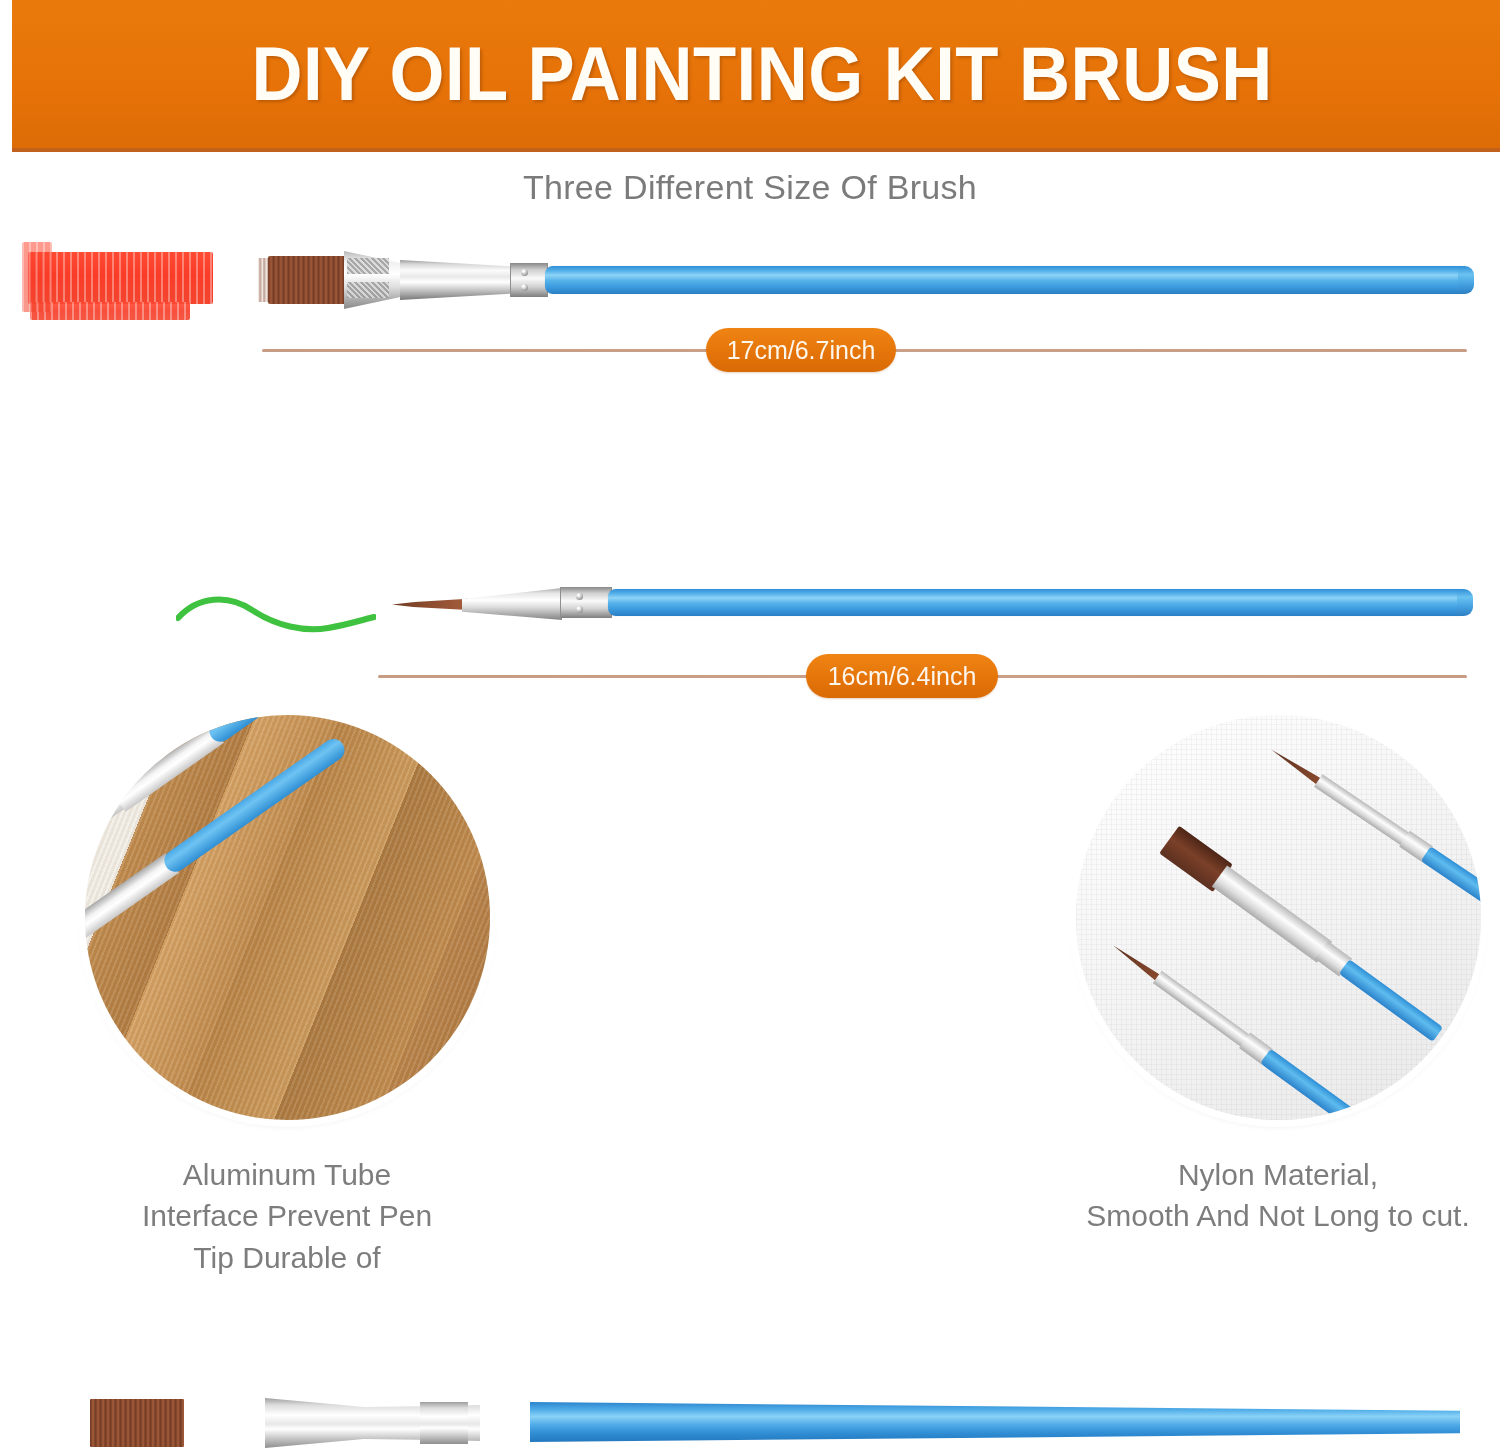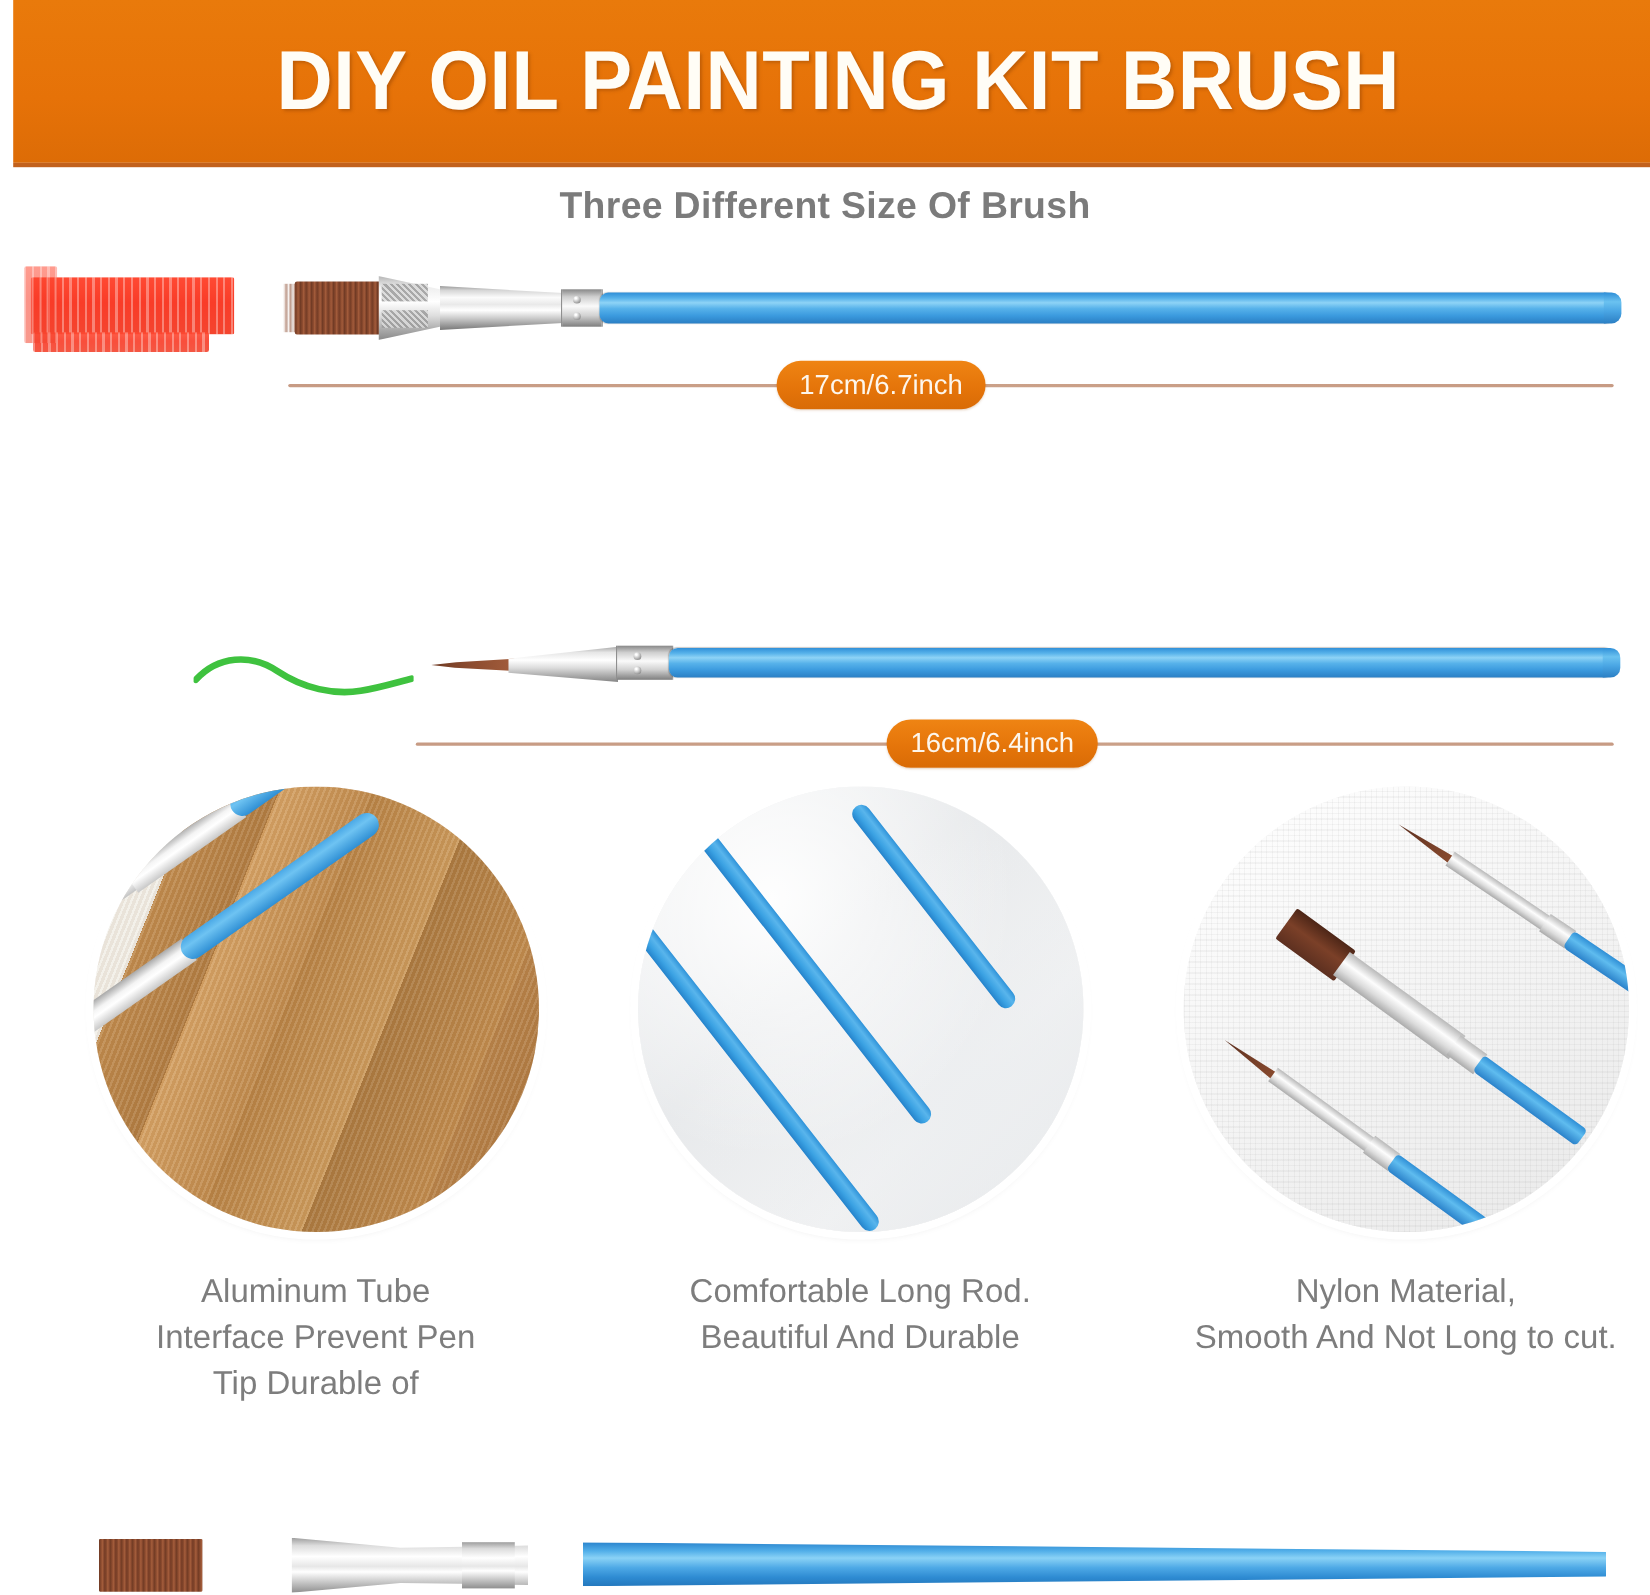--- a/index.html
+++ b/index.html
@@ -44,21 +44,21 @@
 
   
   .subtitle {
     position: absolute;
     left: 0;
     top: 168px;
     width: 1500px;
     text-align: center;
     font-size: 34px;
     color: #7b7b7b;
-    font-weight: 700;
+    font-weight: 400;
     letter-spacing: 0.3px;
   }
 
   
   .brush-area {
     position: absolute;
     left: 0; top: 230px;
     width: 1244px;
     height: 470px;
   }
@@ -401,32 +401,20 @@
         <div class="bb-handle" style="left:258px; width:215px;"></div>
       </div>
     </div>
     <div class="caption">
       <div>Aluminum Tube</div>
       <div>Interface Prevent Pen</div>
       <div>Tip Durable of</div>
     </div>
   </div>
 
-  <div class="feature" style="left:520px;">
-    <div class="circle">
-      <div class="marble"></div>
-      <div class="rod" style="left:60px; top:36px; width:330px;"></div>
-      <div class="rod" style="left:-6px; top:110px; width:360px;"></div>
-      <div class="rod" style="left:198px; top:10px; width:230px;"></div>
-    </div>
-    <div class="caption">
-      <div>Comfortable Long Rod.</div>
-      <div>Beautiful And Durable</div>
-    </div>
-  </div>
 
   <div class="feature" style="left:1016px;">
     <div class="circle">
       <div class="canvasbg"></div>
 
       <div class="cb-brush" style="left:200px; top:28px; width:300px; transform:rotate(34deg);">
         <div class="cb-liner-tip" style="left:0; top:4px; width:60px;"></div>
         <div class="cb-metal" style="left:56px; top:0px; width:106px;"></div>
         <div class="cb-metal" style="left:160px; top:-2px; width:28px; height:19px;"></div>
         <div class="cb-handle" style="left:186px; top:-1px; width:120px;"></div>

